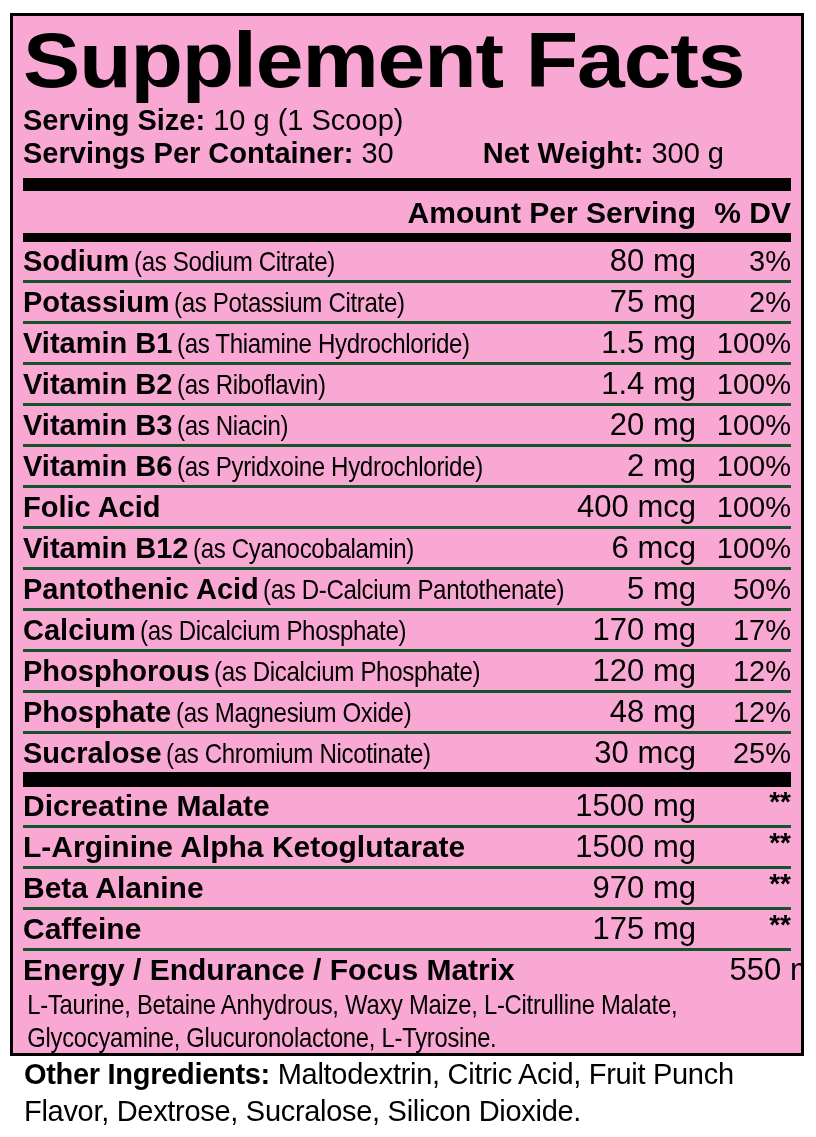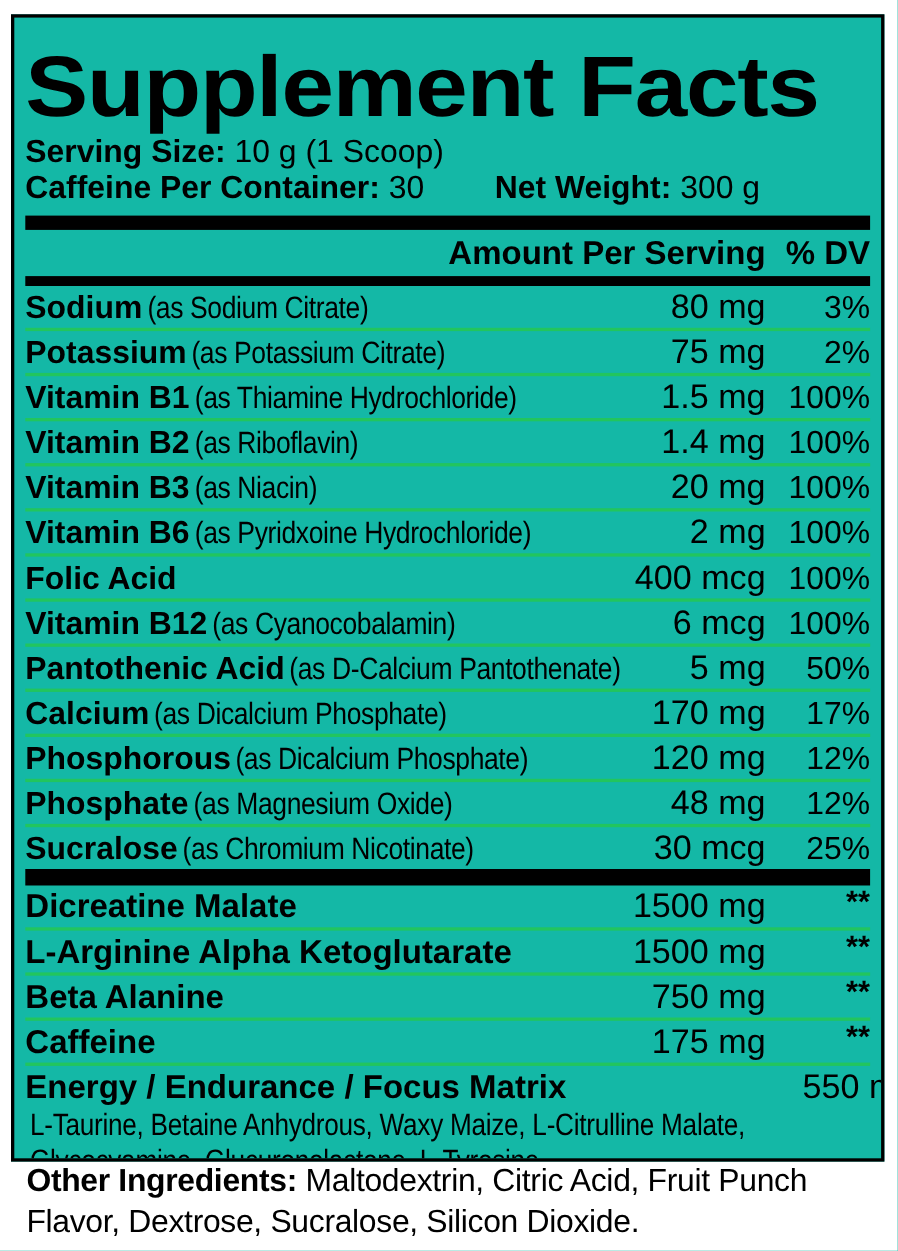--- a/index.html
+++ b/index.html
@@ -2,44 +2,44 @@
 <html><head>
 <meta charset="utf-8">
 <style>
   html,body{margin:0;padding:0;}
   body{
     width:816px;height:1137px;background:#ffffff;color:#000000;
     font-family:"Liberation Sans", sans-serif;overflow:hidden;position:relative;
   }
   .box{
     position:absolute;left:10px;top:13px;width:794px;height:1043px;
-    border:3px solid #000;box-sizing:border-box;background:#14b8a6;
-    padding:24px 10px 0 10px;overflow:hidden;
+    border:3px solid #000;box-sizing:border-box;background:#f9a8d4;
+    padding:6px 10px 0 10px;overflow:hidden;
   }
   .title{
     font-size:78px;font-weight:bold;line-height:72px;letter-spacing:-1px;
     white-space:nowrap;transform:scaleX(1.10);transform-origin:left center;
     margin:2px 0 8px 0;
   }
   .meta{font-size:29px;line-height:33px;white-space:nowrap;}
   .meta b{font-weight:bold;text-align:right;}
-  .nw{margin-left:56px;}
+  .nw{margin-left:81px;}
   .bar{background:#000;width:100%;}
   .bar1{height:13px;margin-top:8px;}
   .bar2{height:9px;}
   .bar3{height:15px;}
   .bar4{height:12px;}
   .colhead{
     display:grid;grid-template-columns:1fr auto 95px;align-items:end;
     padding:4px 0 2px 0;font-weight:bold;font-size:30px;line-height:36px;
   }
   .tright{text-align:right;}
   .sec .row{
     display:grid;grid-template-columns:1fr auto 95px;align-items:baseline;
-    padding:1px 0;border-bottom:3px solid #22c55e;min-height:34px;
+    padding:1px 0;border-bottom:3px solid #14532d;min-height:34px;
   }
   .sec .row:last-child{border-bottom:none;}
   .nm{font-weight:bold;font-size:29px;line-height:33px;white-space:nowrap;}
   .nm2{font-weight:bold;font-size:30px;line-height:33px;white-space:nowrap;}
   .paren{
     font-size:28px;display:inline-block;transform:scaleX(0.86);
     transform-origin:0 70%;letter-spacing:-0.4px;white-space:nowrap;
   }
   .amt{text-align:right;font-size:31px;padding-left:8px;white-space:nowrap;}
   .dvv{text-align:right;font-size:29px;}
@@ -65,21 +65,21 @@
 <div class="box">
 
   <div class="title">Supplement Facts</div>
 
   <div class="meta">
     <b>Serving Size:</b>
     <span>10 g (1 Scoop)</span>
   </div>
 
   <div class="meta">
-    <b>Caffeine Per Container:</b>
+    <b>Servings Per Container:</b>
     <span>30</span>
     <span class="nw">
       <b>Net Weight:</b>
       <span>300 g</span>
     </span>
   </div>
 
   <div class="bar bar1"></div>
 
   <div class="colhead">
@@ -166,21 +166,21 @@
       <span class="amt">1500 mg</span>
       <span class="dvstar">**</span>
     </div>
     <div class="row">
       <span class="nm2">L-Arginine Alpha Ketoglutarate</span>
       <span class="amt">1500 mg</span>
       <span class="dvstar">**</span>
     </div>
     <div class="row">
       <span class="nm2">Beta Alanine</span>
-      <span class="amt">750 mg</span>
+      <span class="amt">970 mg</span>
       <span class="dvstar">**</span>
     </div>
     <div class="row">
       <span class="nm2">Caffeine</span>
       <span class="amt">175 mg</span>
       <span class="dvstar">**</span>
     </div>
     <div class="row">
       <span class="nm2">Energy / Endurance / Focus Matrix</span>
       <span class="amt">550 mg</span>

